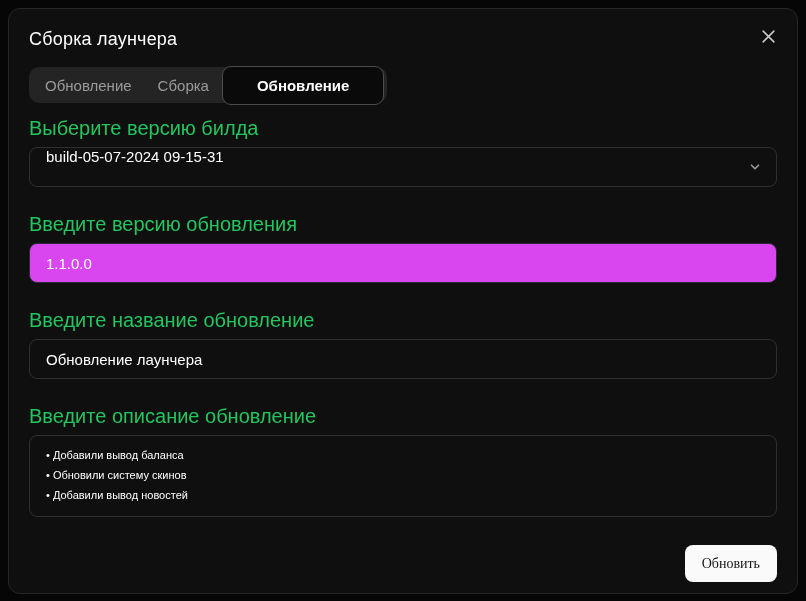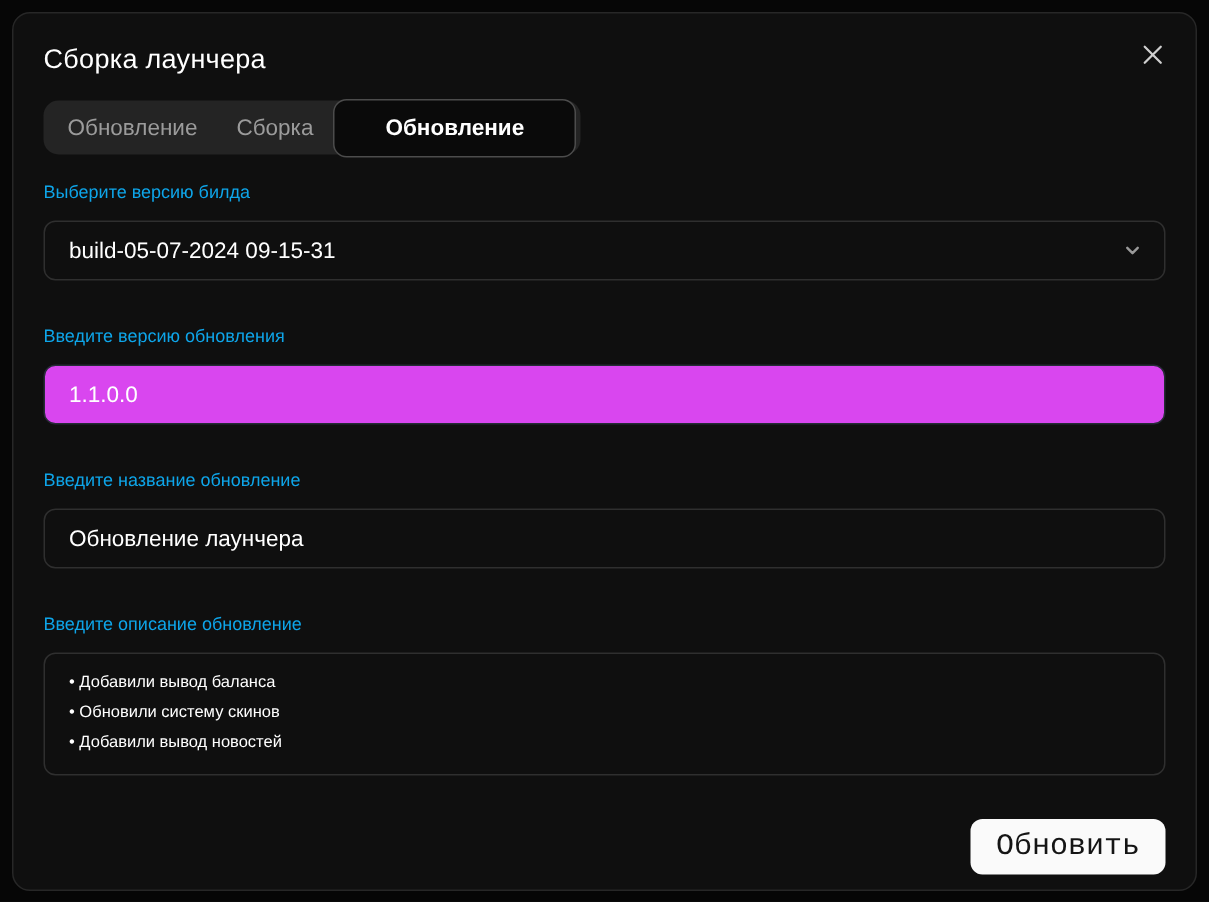--- a/index.html
+++ b/index.html
@@ -64,34 +64,34 @@
     background: #0a0a0a;
     border: 1px solid #4c4c4c;
     color: #ffffff;
     font-weight: bold;
     padding: 10px 34px;
     margin: -3px 0;
   }
   .field-group { margin-bottom: 28px; }
   .field-label {
     display: block;
-    font-size: 12px;
+    font-size: 20px;
     line-height: 18px;
-    color: #0ea5e9;
+    color: #22c55e;
     margin-bottom: 10px;
   }
   .select-box {
     position: relative;
     width: 100%;
     height: 40px;
     border: 1px solid #2f2f2f;
     border-radius: 8px;
     background: transparent;
     display: flex;
-    align-items: center;
+    align-items: flex-start;
     padding: 0 16px;
     cursor: pointer;
     color: #ffffff;
     font-size: 15px;
   }
   .select-box .chevron {
     position: absolute;
     right: 14px;
     top: 50%;
     transform: translateY(-50%);
@@ -133,22 +133,22 @@
     display: flex;
     justify-content: flex-end;
   }
   .submit-btn {
     background: #fafafa;
     color: #141414;
     border: none;
     border-radius: 8px;
     height: 37px;
     padding: 0 17px;
-    font-size: 20px;
-    font-family: Liberation Mono, monospace;
+    font-size: 14px;
+    font-family: Liberation Serif, serif;
     cursor: pointer;
     margin-left: 40px;
   }
 </style>
 </head>
 <body>
 
 <div class="modal">
 
   <div class="modal-header">

